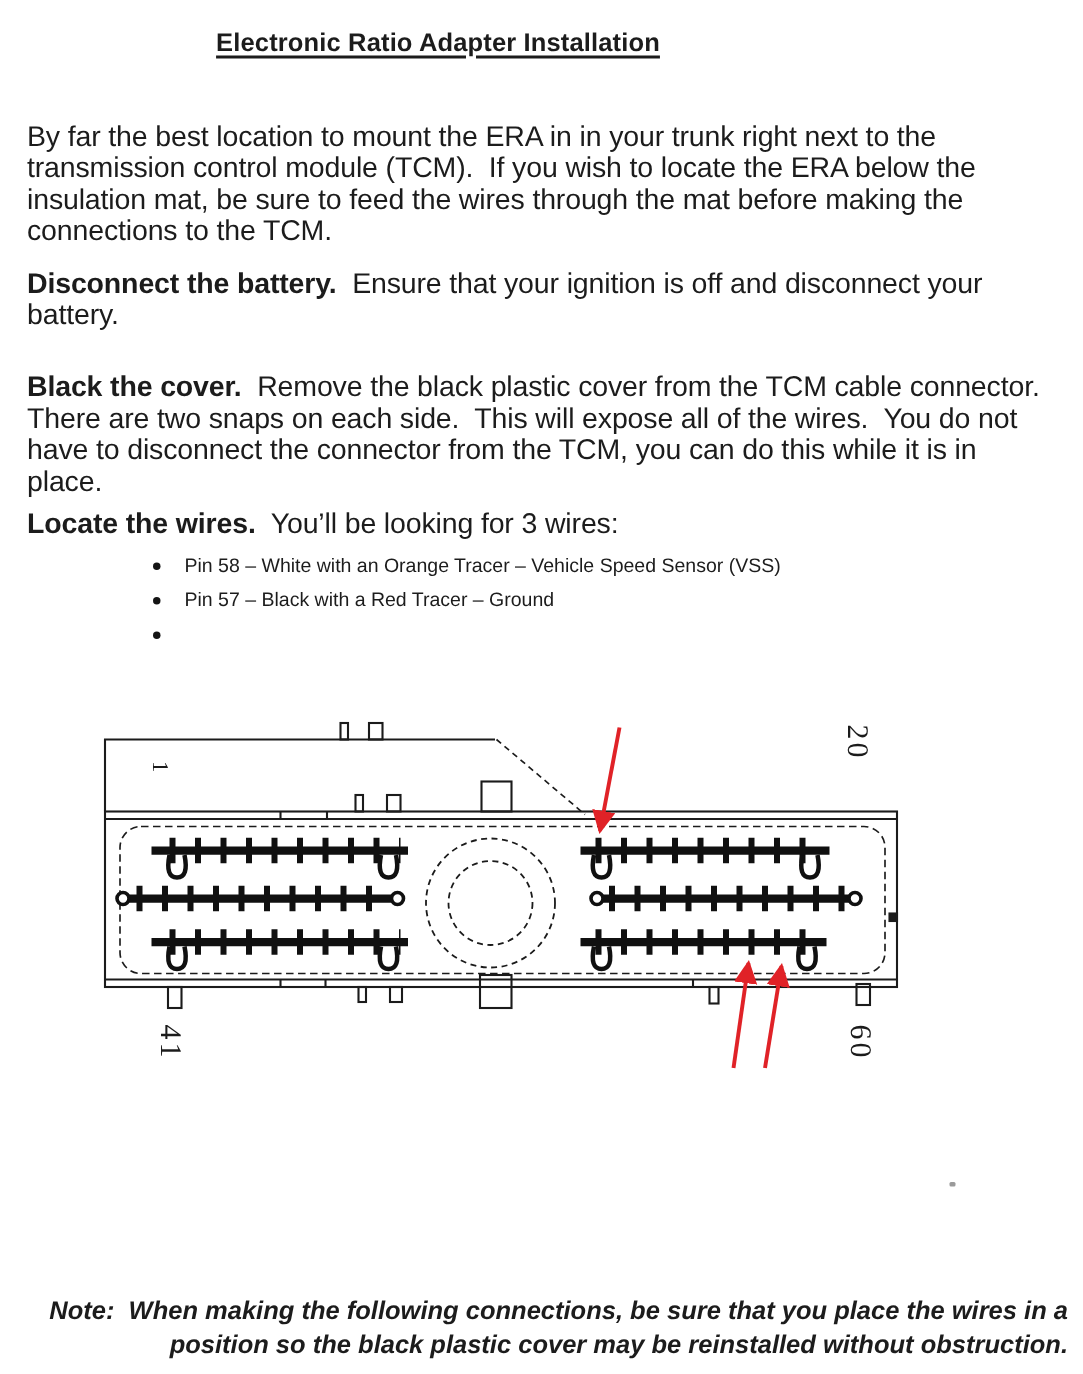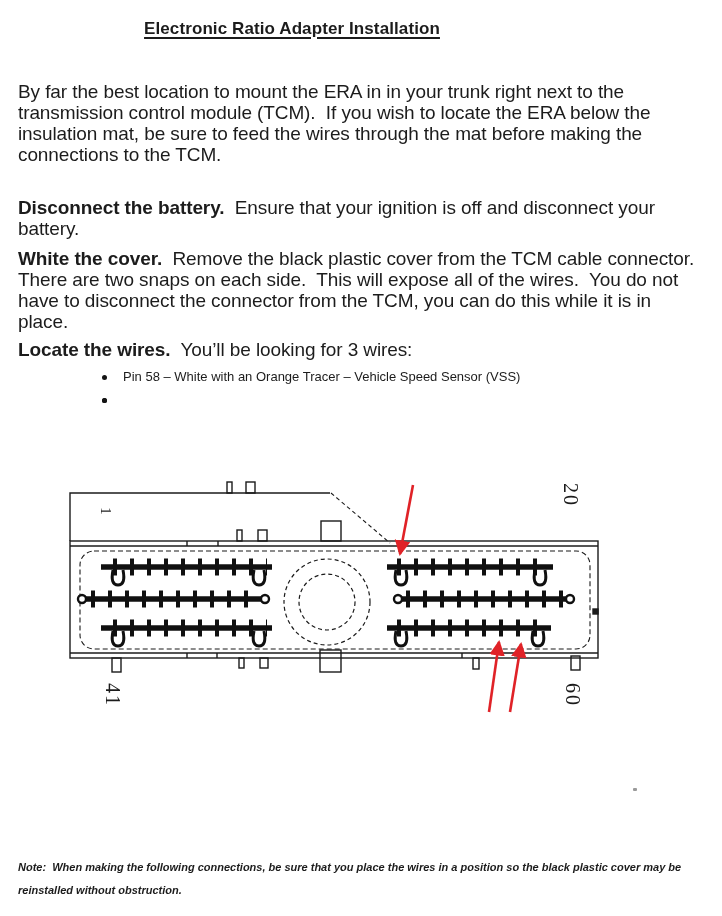--- a/index.html
+++ b/index.html
@@ -53,25 +53,26 @@
     position: absolute;
     left: 84px; top: 8px;
     width: 5px; height: 5px;
     border-radius: 50%;
     background: #141414;
   }
   #note {
     position: absolute;
     top: 845px; left: 18px;
     width: 694px;
-    font-size: 11px;
+    font-size: 17px;
     line-height: 23px;
     font-weight: bold;
     font-style: italic;
     white-space: pre-wrap;
+    text-align: right;
   }
   #diagram-svg { position: absolute; top: 450px; left: 0; }
   #stray-dot {
     position: absolute;
     top: 788px; left: 633px;
     width: 4px; height: 3px;
     background: #9a9a9a;
     border-radius: 1px;
   }
   .pin-label {
@@ -81,29 +82,29 @@
 </style>
 </head>
 <body>
 
 <div id="title-wrap">
   <span>Electronic Ratio Adapter Installation</span>
 </div>
 
 <p class="doc-text" style="top:62px;"><span>By far the best location to mount the ERA in in your trunk right next to the transmission control module (TCM).  If you wish to locate the ERA below the insulation mat, be sure to feed the wires through the mat before making the connections to the TCM.</span></p>
 
-<p class="doc-text" style="top:178px;"><span class="lead">Disconnect the battery.</span><span>  Ensure that your ignition is off and disconnect your battery.</span></p>
-
-<p class="doc-text" style="top:229px;"><span class="lead">White the cover.</span><span>  Remove the black plastic cover from the TCM cable connector.  There are two snaps on each side.  This will expose all of the wires.  You do not have to disconnect the connector from the TCM, you can do this while it is in place.</span></p>
+<p class="doc-text" style="top:160px;"><span class="lead">Disconnect the battery.</span><span>  Ensure that your ignition is off and disconnect your battery.</span></p>
+
+<p class="doc-text" style="top:229px;"><span class="lead">Black the cover.</span><span>  Remove the black plastic cover from the TCM cable connector.  There are two snaps on each side.  This will expose all of the wires.  You do not have to disconnect the connector from the TCM, you can do this while it is in place.</span></p>
 
 <p class="doc-text" style="top:320px;"><span class="lead">Locate the wires.</span><span>  You’ll be looking for 3 wires:</span></p>
 
 <ul class="wire-list">
   <li><span class="dot"></span><span>Pin 58 – White with an Orange Tracer – Vehicle Speed Sensor (VSS)</span></li>
-  <li><span class="dot"></span></li>
+  <li><span class="dot"></span><span>Pin 57 – Black with a Red Tracer – Ground</span></li>
   <li><span class="dot"></span></li>
 </ul>
 
 <svg id="diagram-svg" width="722" height="310" viewBox="0 0 722 310" xmlns="http://www.w3.org/2000/svg">
   <defs>
     <marker id="ah" markerWidth="7" markerHeight="7" refX="5.2" refY="3" orient="auto" markerUnits="strokeWidth">
       <path d="M0,0 L6,3 L0,6 Z" stroke="none" style="fill: rgb(224, 34, 39);"></path>
     </marker>
   </defs>
 

